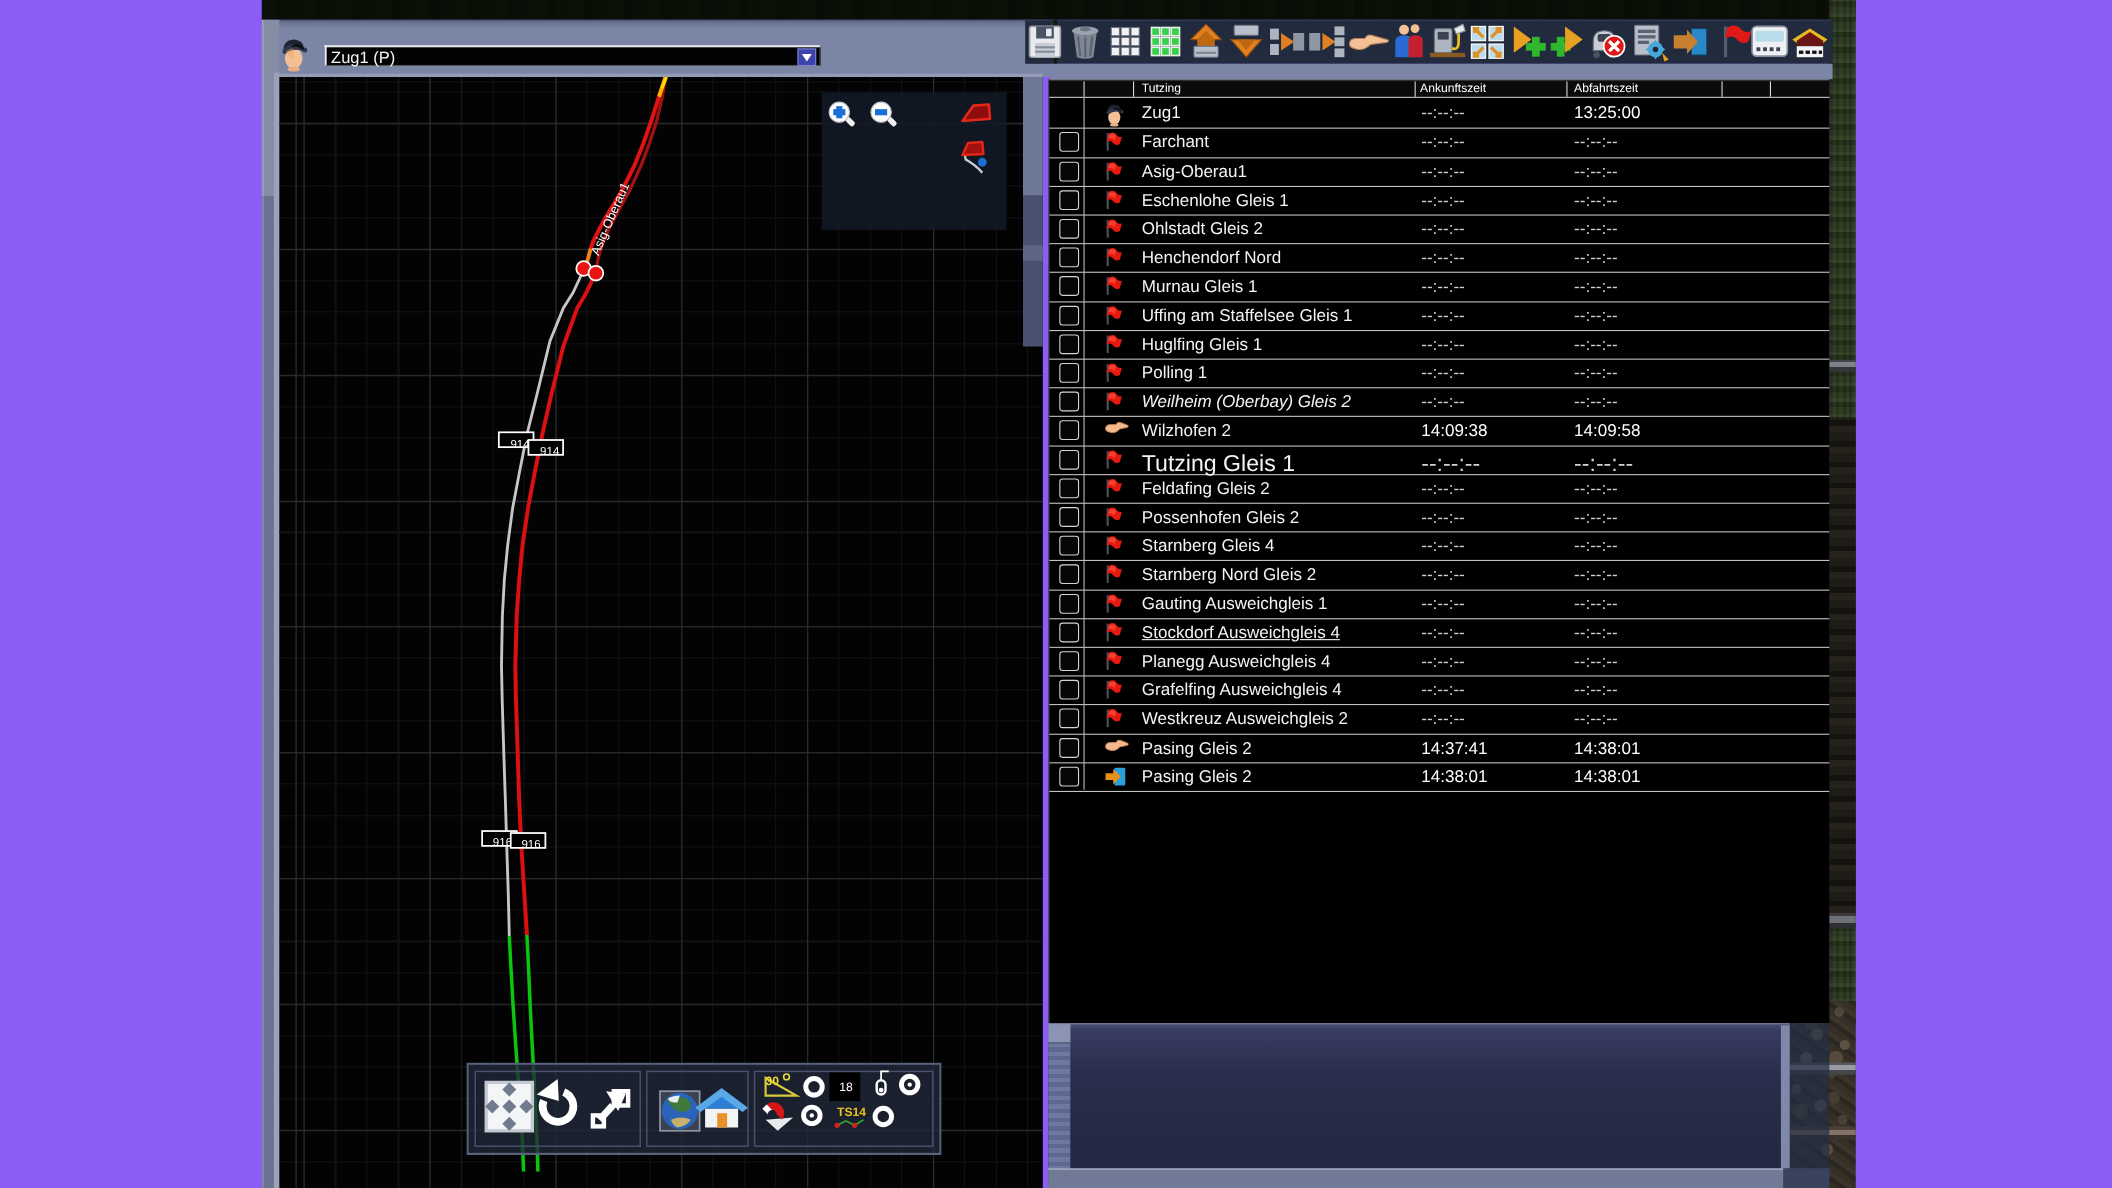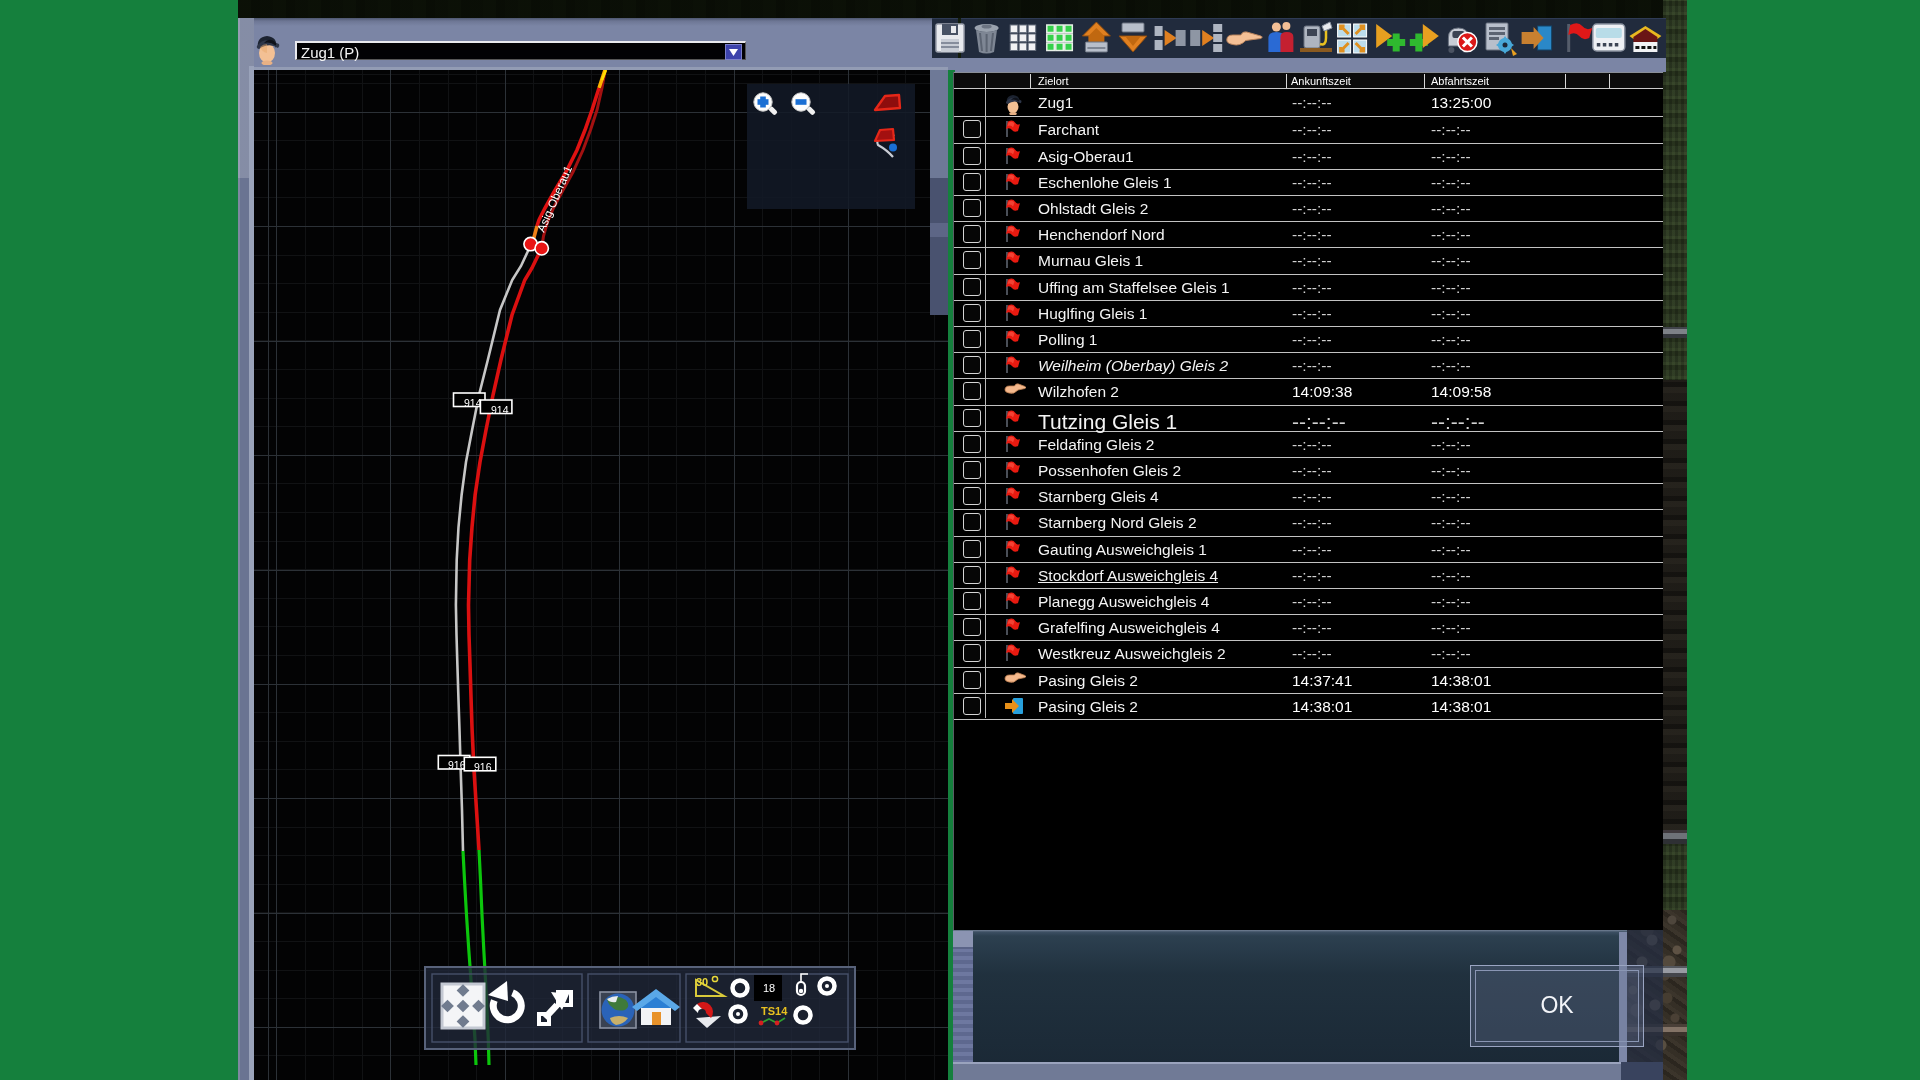--- a/index.html
+++ b/index.html
@@ -1,16 +1,16 @@
 <!DOCTYPE html>
 <html><head>
 <meta charset="utf-8">
 <style>
   html,body{margin:0;padding:0;background:#000;}
-  #page-data{position:relative;width:1920px;height:1080px;background:#15803d;overflow:hidden;font-family:Arial,Helvetica,sans-serif;}
+  #page-data{position:relative;width:1920px;height:1080px;background:#8b5cf6;overflow:hidden;font-family:Arial,Helvetica,sans-serif;}
   .abs{position:absolute;}
 </style>
 </head>
 <body>
 <div id="page-data">
 
   <div class="abs" style="left:238px;top:0;width:1449px;height:18px;background:#0a0e06;background-image:repeating-linear-gradient(90deg,rgba(22,32,14,.12) 0 13px,rgba(4,6,2,.14) 13px 22px,rgba(14,20,9,.1) 22px 35px);"></div>
 
   <div class="abs" style="left:1663px;top:0;width:24px;height:930px;background:#313e26;background-image:repeating-linear-gradient(0deg,rgba(16,22,10,.38) 0 5px,rgba(60,76,44,.3) 5px 8px,rgba(34,44,26,.24) 8px 14px),repeating-linear-gradient(90deg,rgba(0,0,0,.18) 0 3px,rgba(86,106,62,.12) 3px 6px);"></div>
   <div class="abs" style="left:1663px;top:327px;width:24px;height:11px;background:linear-gradient(180deg,#41444a 0 2px,#7e8288 2px 7px,#33363b 7px 11px);"></div>
@@ -327,21 +327,21 @@
         <rect x="-4" y="8" width="4" height="3" fill="#111"></rect>
         <rect x="2" y="8" width="4" height="3" fill="#111"></rect>
         <rect x="8" y="8" width="3" height="3" fill="#111"></rect>
     </g>
   </svg>
 
   <div class="abs" style="left:955px;top:58px;width:711px;height:14px;background:#7b85a5;"></div>
 
   <div class="abs" style="left:953px;top:72px;width:710px;height:858px;background:#000;border-left:1px solid #5a5f66;box-sizing:border-box;">
     <div class="abs" style="left:0;top:0;width:709px;height:17px;background:#0b0b0b;border-top:1px solid #8a8f98;border-bottom:1px solid #c9c9c9;box-sizing:border-box;color:#fff;font-size:11px;">
-      <div class="abs" style="left:84px;top:2px;">Zielort</div>
+      <div class="abs" style="left:84px;top:2px;">Tutzing</div>
       <div class="abs" style="left:337px;top:2px;">Ankunftszeit</div>
       <div class="abs" style="left:477px;top:2px;">Abfahrtszeit</div>
       <div class="abs" style="left:31px;top:1px;width:1px;height:14px;background:#d8d8d8;"></div>
       <div class="abs" style="left:76px;top:1px;width:1px;height:14px;background:#d8d8d8;"></div>
       <div class="abs" style="left:332px;top:1px;width:1px;height:14px;background:#d8d8d8;"></div>
       <div class="abs" style="left:470px;top:1px;width:1px;height:14px;background:#d8d8d8;"></div>
       <div class="abs" style="left:611px;top:1px;width:1px;height:14px;background:#d8d8d8;"></div>
       <div class="abs" style="left:655px;top:1px;width:1px;height:14px;background:#d8d8d8;"></div>
     </div>
     <div class="abs" id="rows" style="left:0;top:17px;width:709px;">
@@ -608,18 +608,14 @@
     </div>
     <div class="abs" style="left:31px;top:17px;width:1px;height:629px;background:#b9b9b9;"></div>
   </div>
 
   <div class="abs" style="left:953px;top:930px;width:674px;height:150px;background:linear-gradient(180deg,rgba(122,131,156,.95) 0,rgba(64,75,102,.92) 2px,rgba(47,57,82,.9) 6px,rgba(33,42,62,.92) 45px,rgba(26,34,52,.94) 100%);"></div>
   <div class="abs" style="left:953px;top:931px;width:20px;height:149px;background:#66719b;background-image:linear-gradient(180deg,#8b94b2 0 16px,#5a6488 16px 18px,transparent 18px),repeating-linear-gradient(0deg,rgba(255,255,255,.05) 0 4px,rgba(0,0,0,.08) 4px 8px);"></div>
   <div class="abs" style="left:1627px;top:930px;width:36px;height:150px;background:rgba(36,46,68,.72);"></div>
   <div class="abs" style="left:1619px;top:932px;width:8px;height:148px;background:#7e88a8;"></div>
   <div class="abs" style="left:953px;top:1062px;width:668px;height:18px;background:linear-gradient(180deg,#9aa3bd 0 2px,#707a96 2px 100%);"></div>
   <div class="abs" style="left:1621px;top:1062px;width:42px;height:18px;background:#39435e;"></div>
-  <div class="abs" style="left:1470px;top:965px;width:174px;height:82px;background:rgba(105,118,148,.32);border:1px solid #9aa5c2;box-sizing:border-box;">
-    <div class="abs" style="left:4px;top:4px;right:4px;bottom:4px;border:1px solid #8a96b4;"></div>
-    <div class="abs" style="left:0;top:26px;width:100%;text-align:center;color:#f2f4f8;font-size:23px;">OK</div>
-  </div>
 
 </div>
 
 </body></html>

